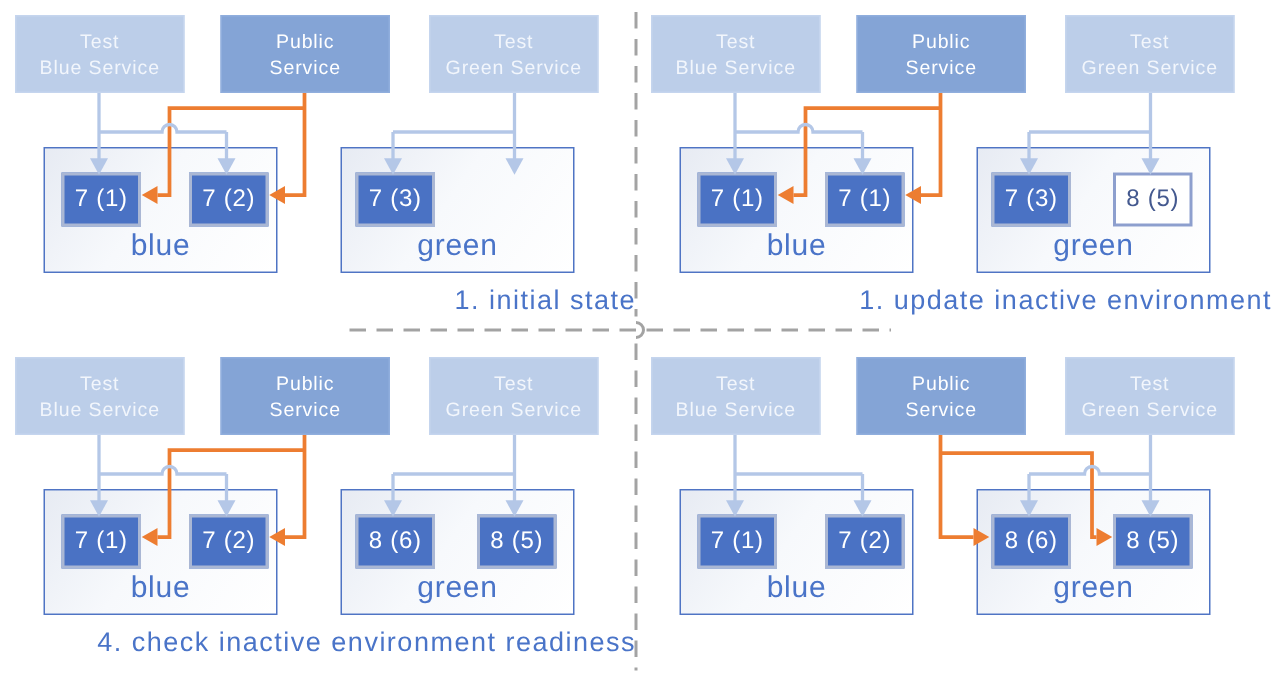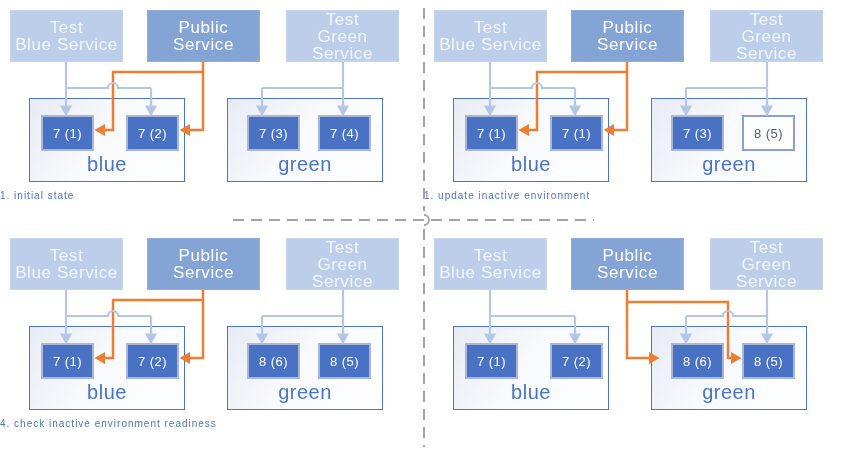--- a/index.html
+++ b/index.html
@@ -3,45 +3,45 @@
 <meta charset="utf-8">
 <style>
   * { margin:0; padding:0; box-sizing:border-box; }
   html,body { width:848px; height:456px; background:#ffffff;
               font-family:"Liberation Sans", sans-serif; }
   .canvas { position:relative; width:848px; height:456px; background:#ffffff; overflow:hidden; }
   .panel  { position:absolute; width:424px; height:228px; }
 
   .svc { position:absolute; top:10px; height:52px; width:113px;
          display:flex; flex-direction:column; align-items:center; justify-content:center;
-         text-align:center; font-size:17px; line-height:17px; letter-spacing:0.6px; }
+         text-align:center; font-size:13px; line-height:17px; letter-spacing:0.6px; }
   .svc--light  { background:#bccee9; border:1px solid #c5d5ee; color:#f2f6fc; }
   .svc--public { background:#84a4d6; border:1px solid #90aedd; color:#ffffff; }
   .svc--tb  { left:10px; }
   .svc--pub { left:147px;text-align:right; }
   .svc--tg  { left:286px; }
 
   .env { position:absolute; top:98px; width:156px; height:84px;
          border:1px solid #4f74c4;
          background:linear-gradient(125deg, #e7ebf3 0%, #f7f9fc 45%, #ffffff 100%); }
   .env--blue  { left:29px; }
   .env--green { left:227px; }
 
   .pod { position:absolute; top:16px; width:53px; height:36px; z-index:1;
          background:#4a72c4; border:2px solid #aab7d4; color:#ffffff;
          display:flex; align-items:center; justify-content:center;
-         font-size:13px; letter-spacing:0.5px; }
+         font-size:16px; letter-spacing:0.5px; }
   .pod--pending { background:#ffffff; color:#44598f; border:2px solid #8d9fce; }
   .pod--1  { left:11px; }  .pod--2  { left:96px; }
-  .pod--g1 { left:19px;text-align:right;  }  .pod--g2 { left:90px; }
+  .pod--g1 { left:9px;text-align:right;  }  .pod--g2 { left:90px; }
 
   .env-label { position:absolute; left:0; right:0; bottom:5px; text-align:center;
                color:#4a74c8; font-size:20px; letter-spacing:0.5px; }
-  .caption   { position:absolute; left:0; right:0; top:190px; text-align:left;
-               color:#4a74c8; font-size:10px; letter-spacing:1px; }
+  .caption   { position:absolute; left:0; right:0; top:190px; text-align:right;
+               color:#4a74c8; font-size:18px; letter-spacing:1px; }
 
   .wires    { position:absolute; left:0; top:0; width:424px; height:228px; z-index:5; pointer-events:none; }
   .dividers { position:absolute; left:0; top:0; width:848px; height:456px; z-index:6; pointer-events:none; }
 
   .lb  { stroke:#b4c7e7; stroke-width:2.2; fill:none; }
   .lbf { fill:#b4c7e7; }
   .or  { stroke:#ed7d31; stroke-width:2.5; fill:none; }
   .orf { fill:#ed7d31; }
   .dash   { stroke:#a3a3a3; stroke-width:2; fill:none; stroke-dasharray:11 7; }
   .dsolid { stroke:#a3a3a3; stroke-width:2; fill:none; }
@@ -64,21 +64,20 @@
       <span>Test</span>
       <span>Green Service</span>
     </div>
     <div class="env env--blue">
       <div class="pod pod--1">7 (1)</div>
       <div class="pod pod--2">7 (2)</div>
       <div class="env-label">blue</div>
     </div>
     <div class="env env--green">
       <div class="pod pod--g1">7 (3)</div>
-      <div class="pod pod--g2">7 (4)</div>
       <div class="env-label">green</div>
     </div>
     <svg class="wires" viewBox="0 0 424 228">
       <g>
         <path class="or" d="M203,62 V130 H190"></path>
         <polygon class="orf" points="190,124 190,136 179.5,130"></polygon>
         <path class="or" d="M203,72 H113 V130 H105"></path>
         <polygon class="orf" points="105,124 105,136 94.5,130"></polygon>
       </g>
       <g>

